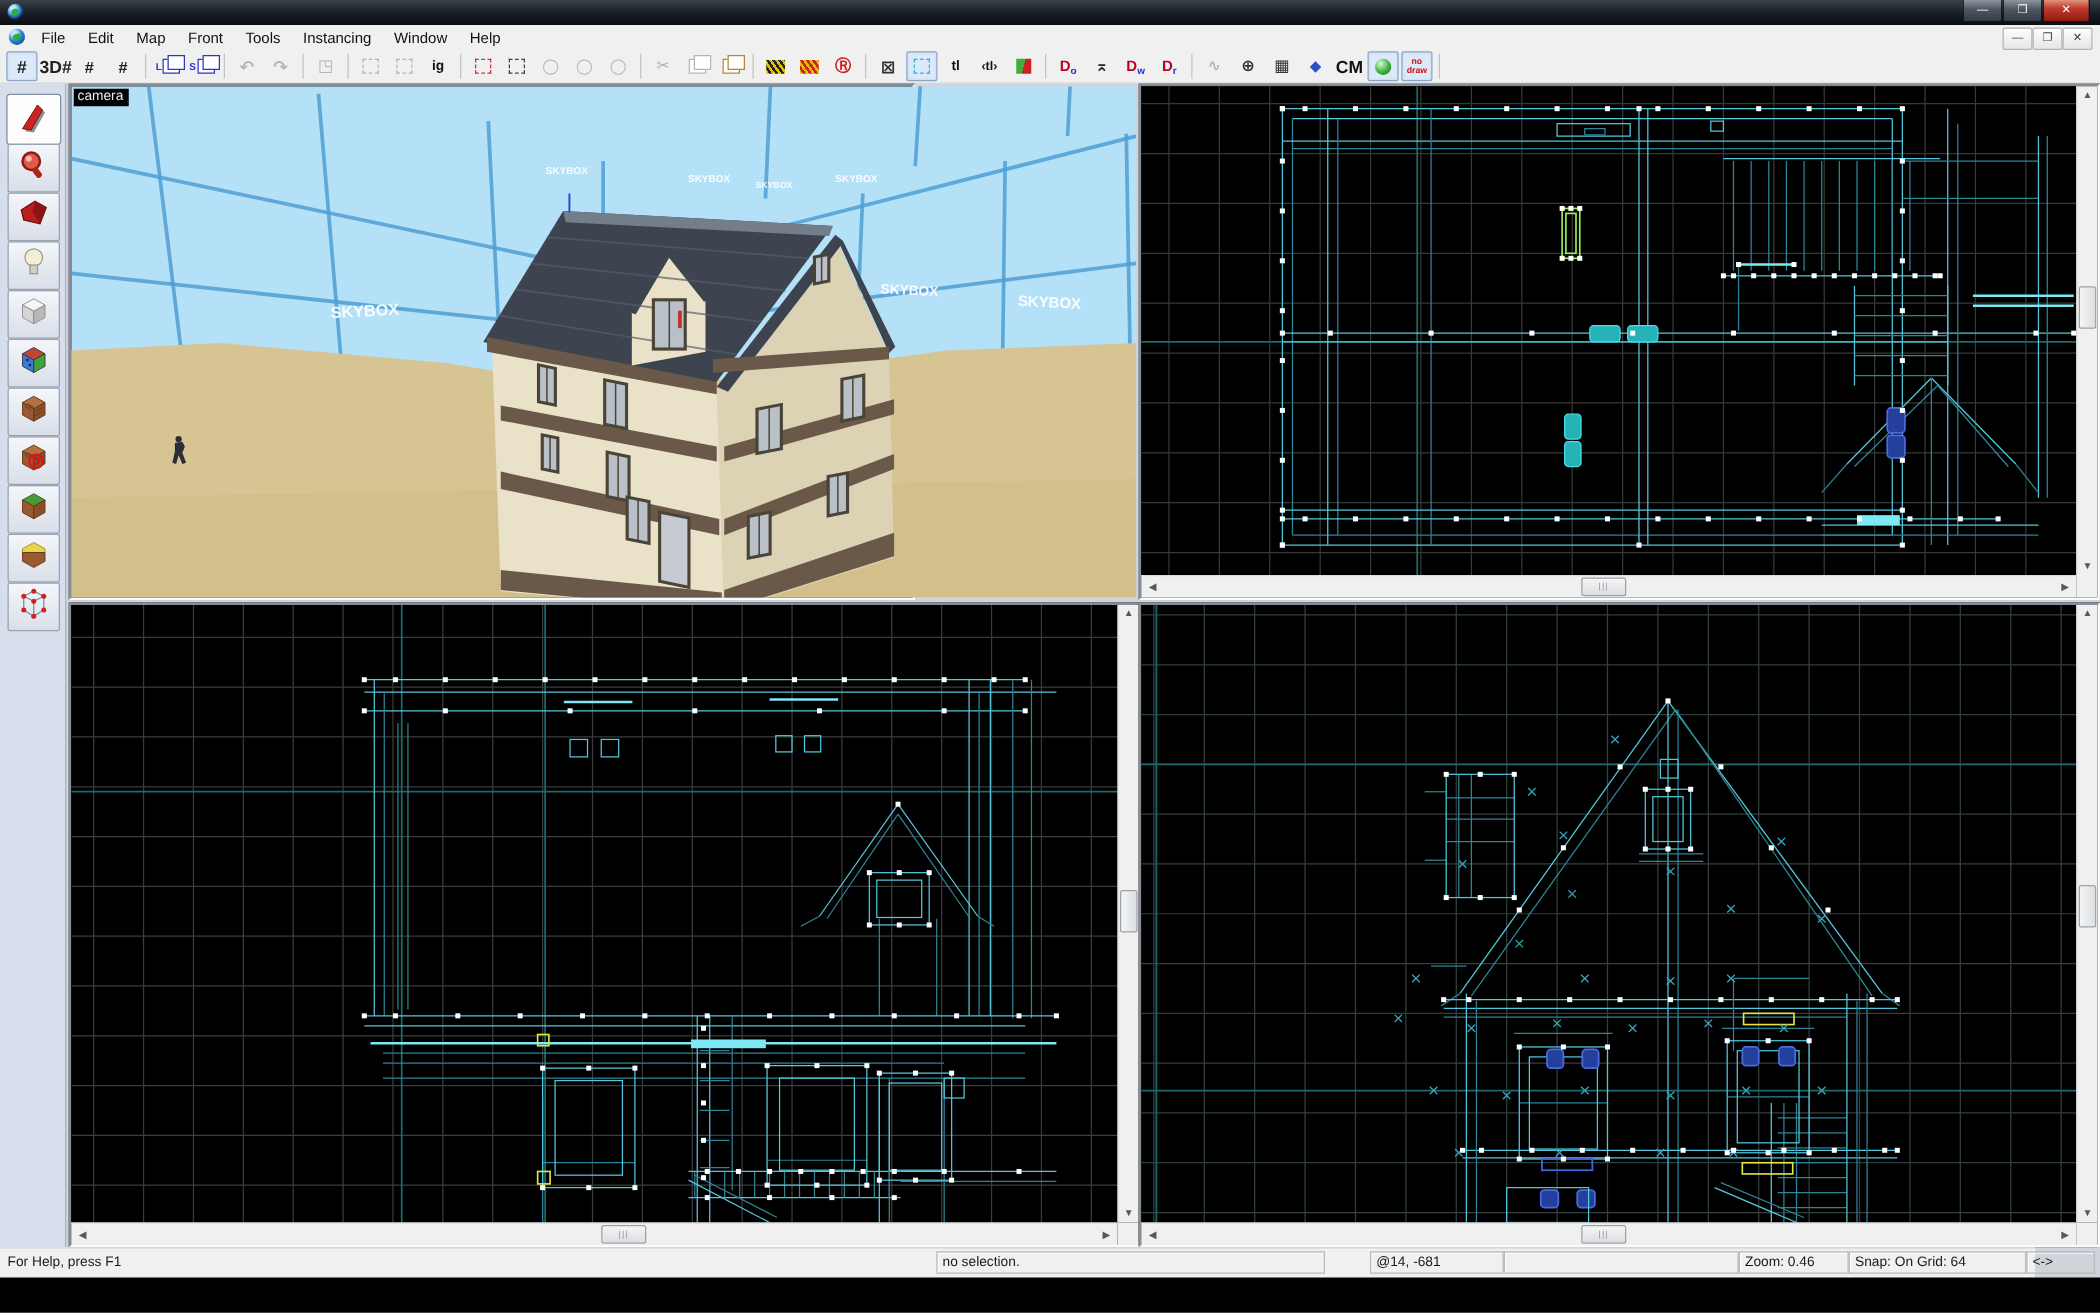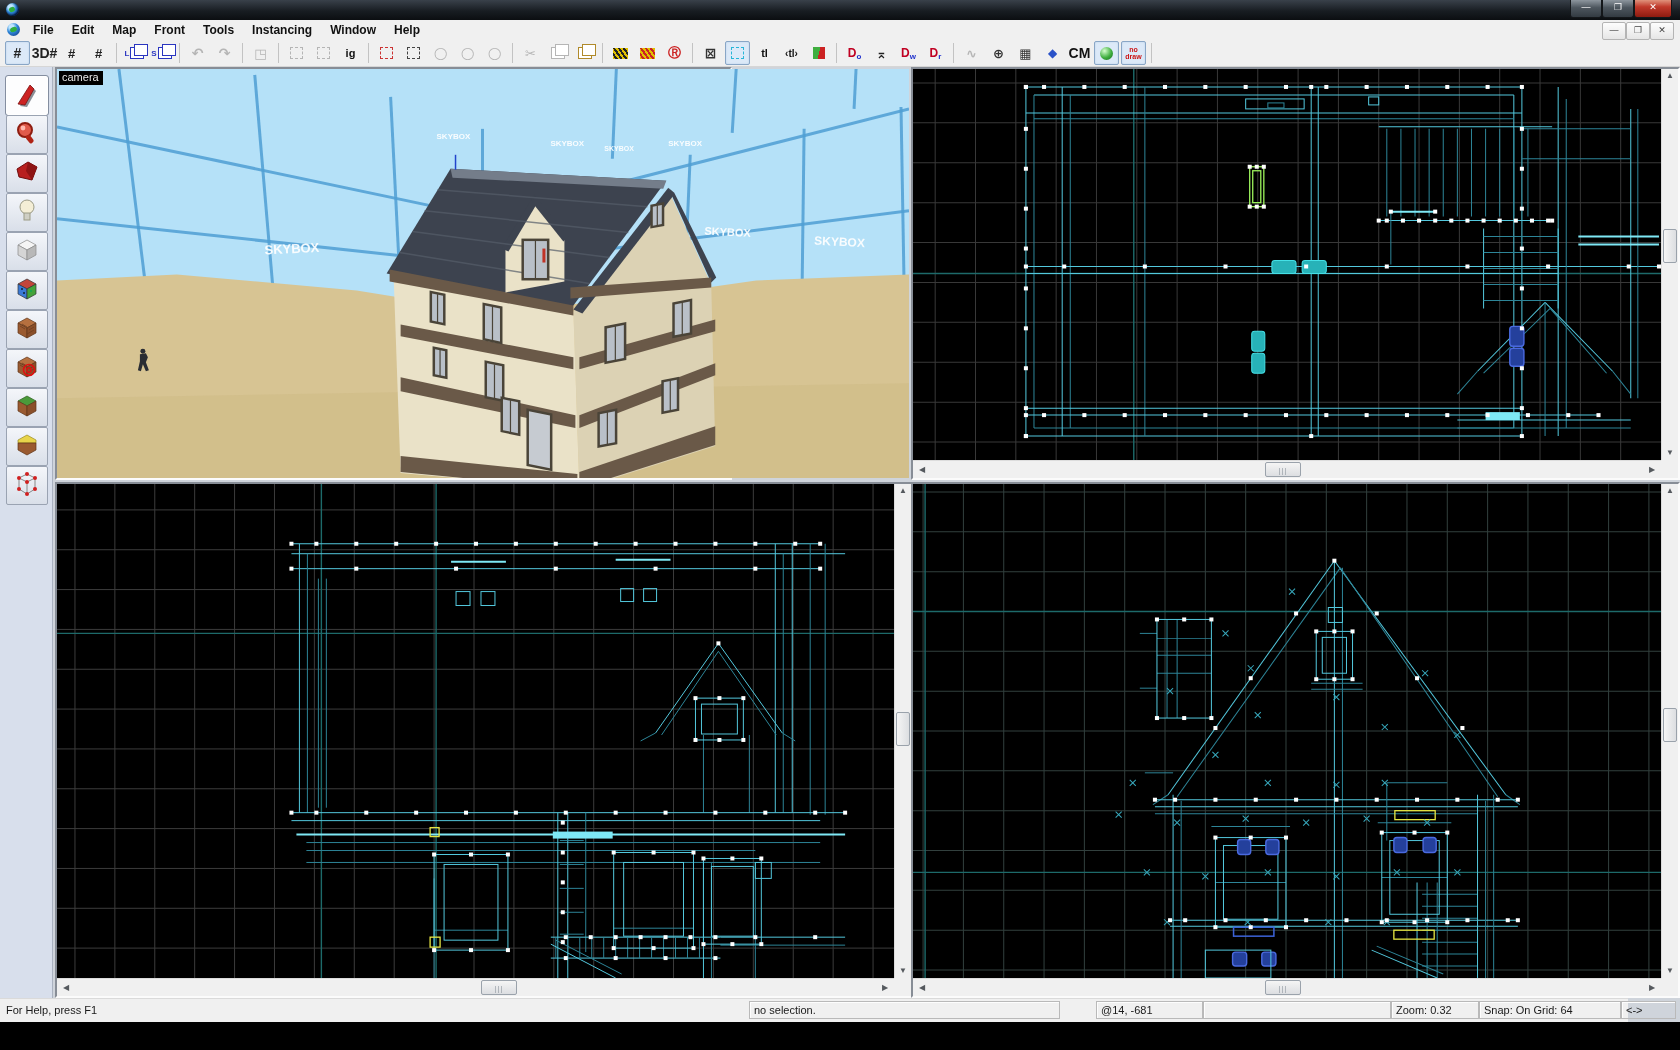--- a/index.html
+++ b/index.html
@@ -15,21 +15,21 @@
   .cap-btn{position:absolute;top:0;height:17px;border:1px solid #14171a;border-top:none;border-radius:0 0 3px 3px;
     color:#fff;font-size:9px;text-align:center;line-height:15px;background:linear-gradient(#8d969e,#4d565e 45%,#333b42);}
   #btn-min{right:78px;width:30px}#btn-restore{right:46px;width:30px}
   #btn-close{right:8px;width:36px;background:linear-gradient(#e0927c,#c0392b 40%,#8e1b10);}
   
   #menubar{position:absolute;left:0;top:20px;width:1680px;height:20px;background:#f0f0f0;border-bottom:1px solid #e2e2e2;}
   #menu-icon{position:absolute;left:7px;top:3px;width:13px;height:13px;border-radius:50%;
     background:radial-gradient(circle at 35% 30%,#bfe6ff 0 18%,#2e86d8 45%,#123f86 90%);}
   #menu-icon:after{content:"";position:absolute;left:3px;top:4px;width:7px;height:5px;border-radius:50%;background:#2fae3e;transform:rotate(-20deg);}
   #menu-items{position:absolute;left:24px;top:0;height:20px;display:flex;}
-  .menu-item{padding:3px 9px 0 9px;font-size:12px;color:#111;height:17px;font-weight:bold;}
+  .menu-item{padding:3px 9px 0 9px;font-size:12px;color:#111;height:17px;}
   .mdi-btn{position:absolute;top:2px;width:22px;height:16px;background:linear-gradient(#fdfdfd,#e6e6e6);
     border:1px solid #b4b4b4;border-radius:2px;color:#444;font-size:9px;text-align:center;line-height:14px;}
   
   #toolbar{position:absolute;left:0;top:40px;width:1680px;height:27px;background:#f0f0f0;border-bottom:1px solid #d6d6d6;display:flex;align-items:center;padding-left:4px;box-sizing:border-box;}
   .tb-sep{width:1px;height:20px;background:#c3c3c3;margin:0 4px;flex:none;}
   .tb-btn{width:23px;height:22px;flex:none;margin:0 1px;border:1px solid transparent;border-radius:2px;
     display:flex;align-items:center;justify-content:center;font-size:12px;color:#222;position:relative;}
   .tb-btn.checked{background:#dcE9f8;border-color:#89a6c6;box-shadow:inset 0 0 2px #b9cfe6;}
   .tb-btn.disabled{color:#b5b5b5;}
   .tb-text{font-weight:bold;font-size:10px;letter-spacing:0;}
@@ -1050,18 +1050,18 @@
       <div class="sb-arrow h" style="right:2px">▶</div>
     </div>
     <div class="sb-corner"></div>
   </div>
 
   <div id="statusbar">
     <span id="st-help">For Help, press F1</span>
     <div class="st-seg" style="left:749px;width:311px">no selection.</div>
     <div class="st-seg" style="left:1096px;width:107px">@14, -681</div>
     <div class="st-seg" style="left:1203px;width:188px"></div>
-    <div class="st-seg" style="left:1391px;width:88px">Zoom: 0.32</div>
+    <div class="st-seg" style="left:1391px;width:88px">Zoom: 0.46</div>
     <div class="st-seg" style="left:1479px;width:142px">Snap: On Grid: 64</div>
     <div class="st-seg" style="left:1621px;width:55px">&lt;-&gt;</div>
   </div>
   <div id="blackstrip"></div>
 </div>
 
 </body></html>

